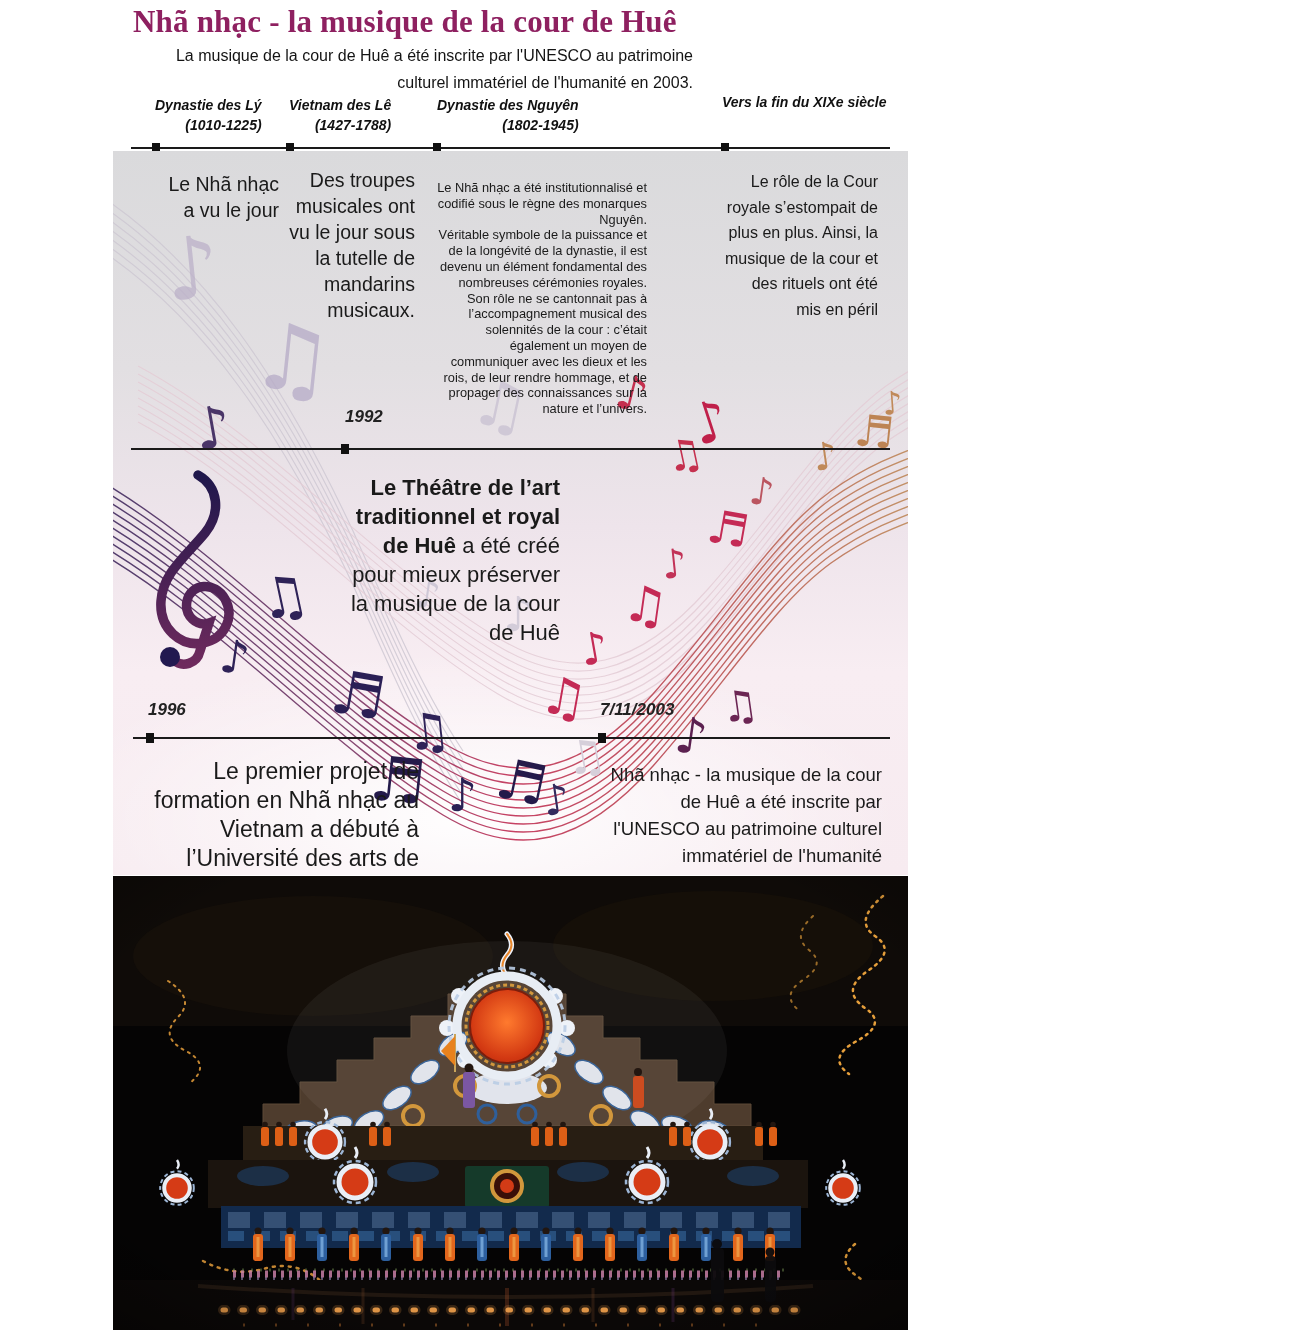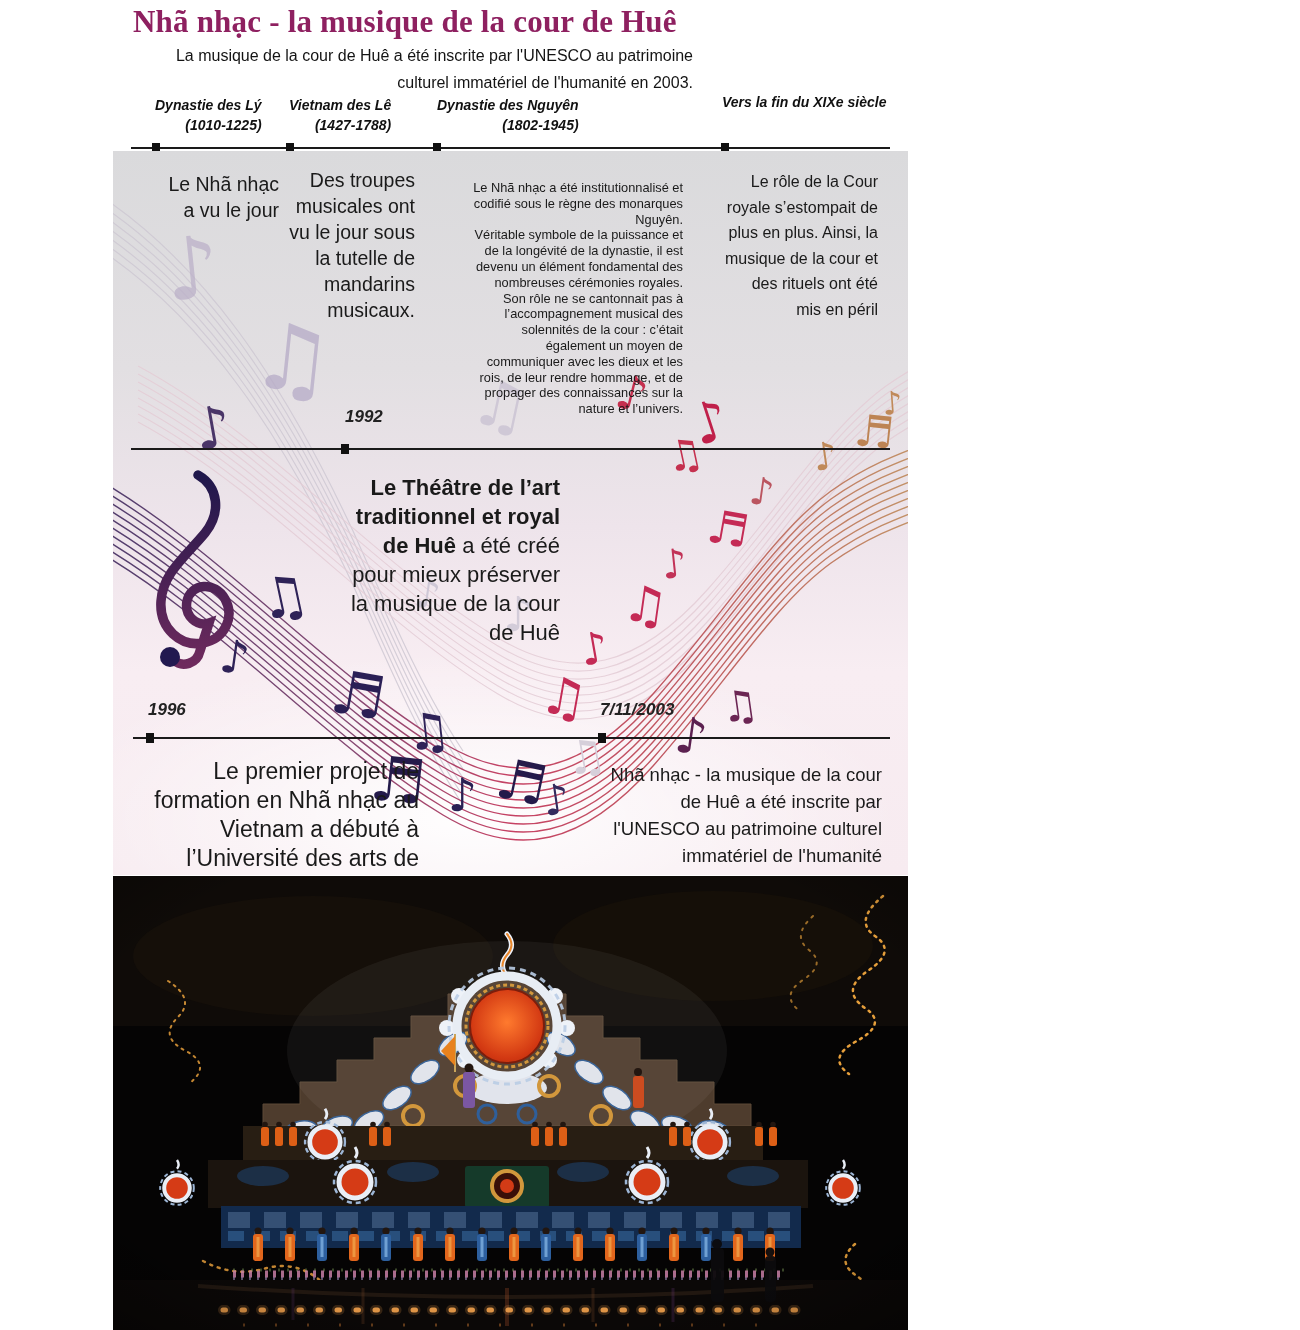--- a/index.html
+++ b/index.html
@@ -147,21 +147,21 @@
       </g>
 
       <g transform="translate(30,318)">
         <path d="M55,6 C76,18 78,44 62,64 C42,88 20,104 18,132 C16,160 38,178 60,174 C82,170 92,148 82,130 C72,112 48,114 44,132 C41,147 54,158 66,154 L57,182 C54,195 39,199 31,191" fill="none" stroke="url(#clefGrad)" stroke-width="9.5" stroke-linecap="round"></path>
         <circle cx="27" cy="188" r="10" fill="#221950"></circle>
       </g>
     </svg>
 
     <div class="txt" style="left:42px;top:20px;width:124px;">Le Nhã nhạc a vu le jour</div>
     <div class="txt" style="left:176px;top:16px;width:126px;">Des troupes musicales ont vu le jour sous la tutelle de mandarins musicaux.</div>
-    <div class="small" style="left:324px;top:29px;width:210px;margin-left:36px;">
+    <div class="small" style="left:324px;top:29px;width:210px;">
       <div>Le Nhã nhạc a été institutionnalisé et codifié sous le règne des monarques Nguyên.</div>
       <div>Véritable symbole de la puissance et de la longévité de la dynastie, il est devenu un élément fondamental des nombreuses cérémonies royales. Son rôle ne se cantonnait pas à l’accompagnement musical des solennités de la cour : c’était également un moyen de communiquer avec les dieux et les rois, de leur rendre hommage, et de propager des connaissances sur la nature et l’univers.</div>
     </div>
     <div class="txt" style="left:611px;top:18px;width:154px;font-size:16px;line-height:25.5px;">Le rôle de la Cour royale s’estompait de plus en plus. Ainsi, la musique de la cour et des rituels ont été mis en péril</div>
 
     <div class="year" style="left:232px;top:256px;">1992</div>
     <div class="tl-line" style="left:18px;top:297px;width:759px;"></div>
     <div class="tl-marker" style="left:228px;top:293px;"></div>
 
     <div class="theatre"><span class="b">Le Théâtre de l’art traditionnel et royal de Huê</span><span> a été créé pour mieux préserver la musique de la cour de Huê</span></div>

